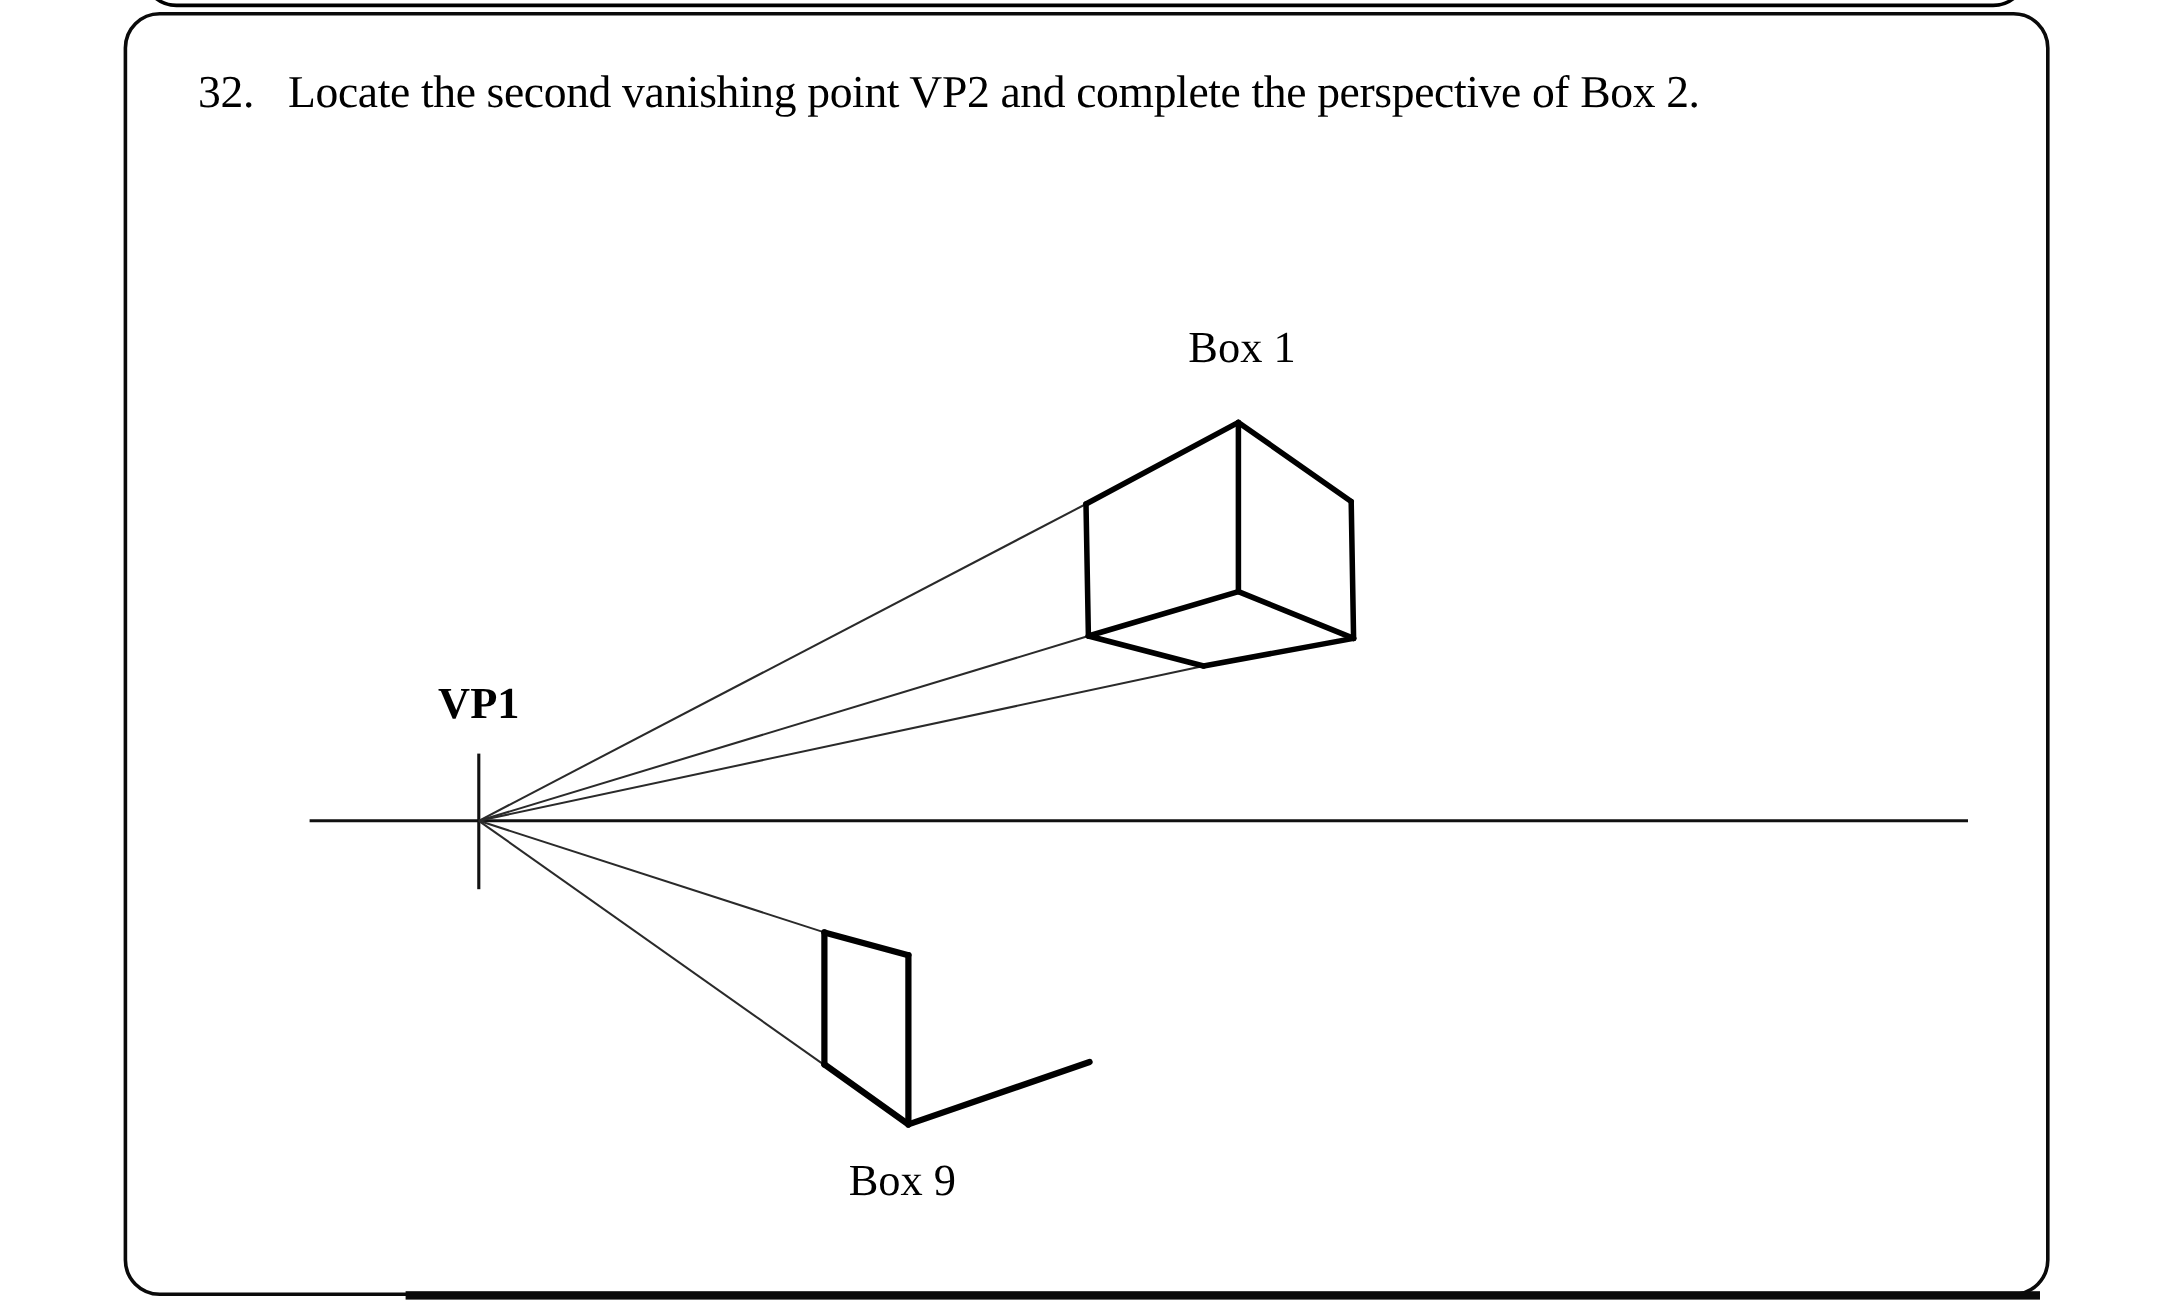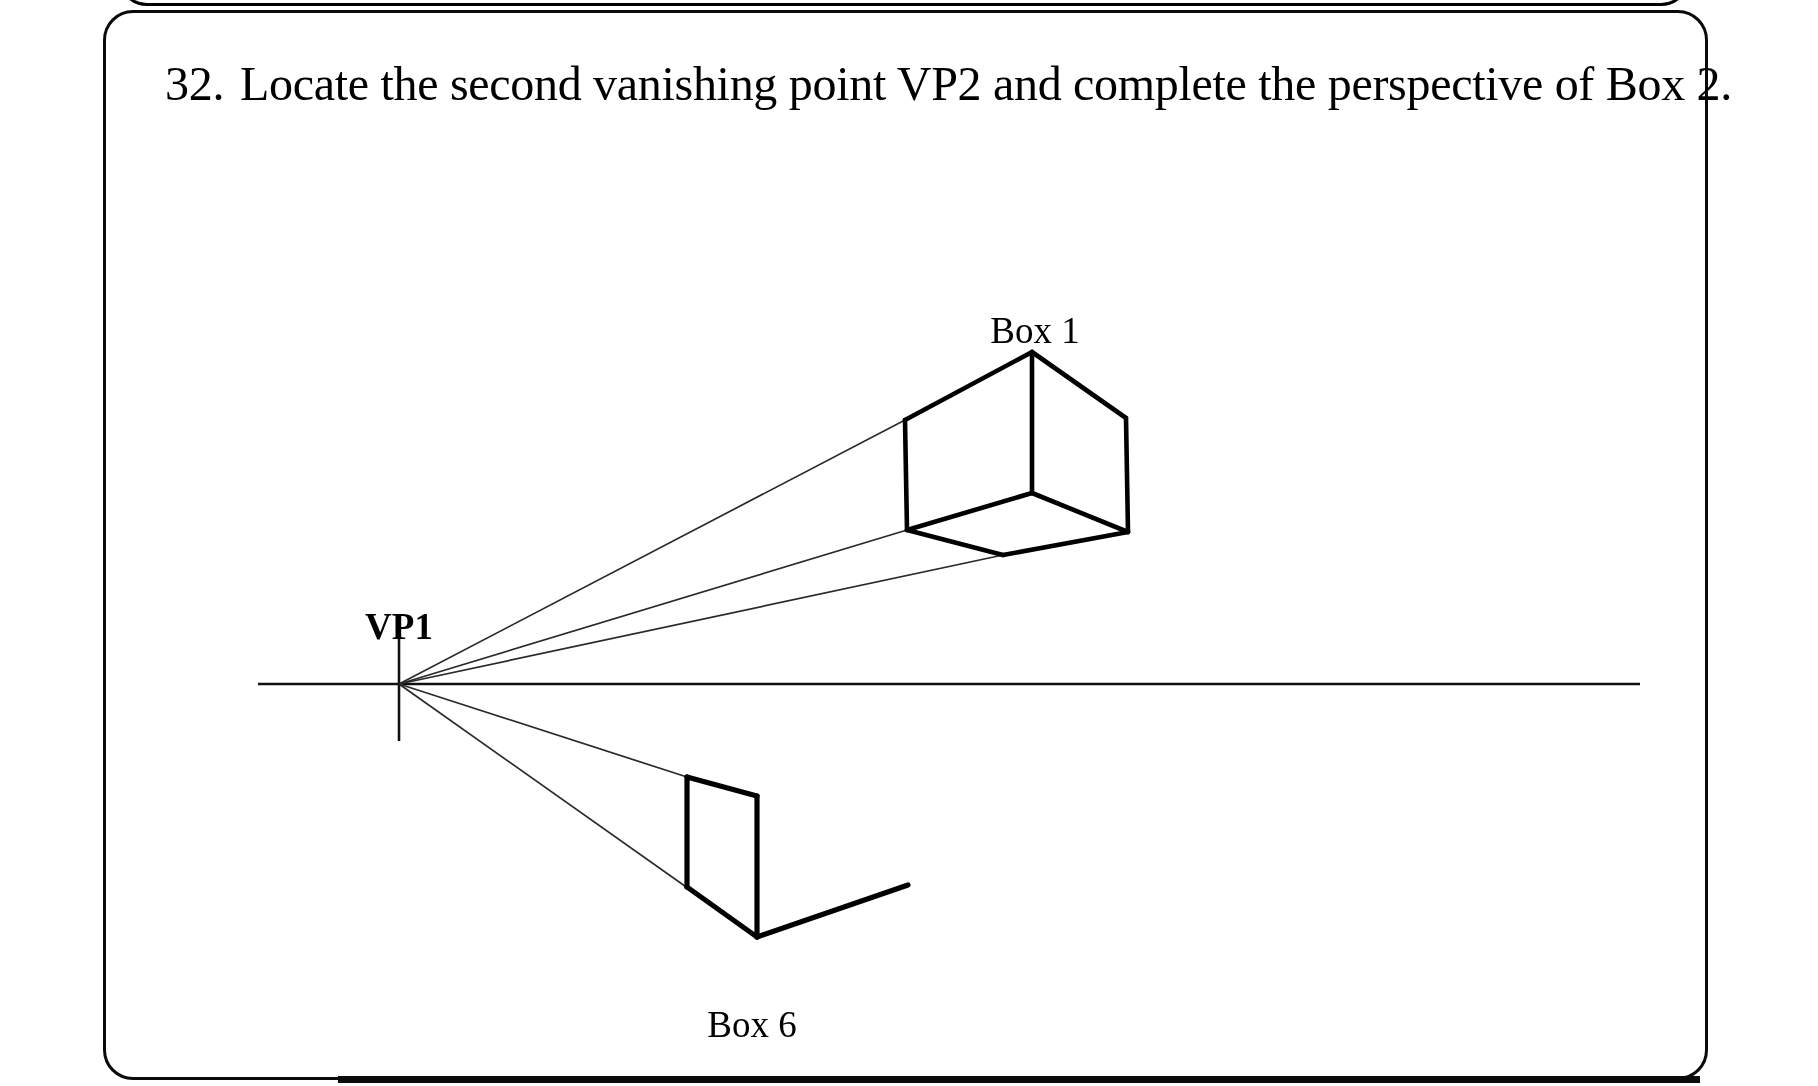--- a/index.html
+++ b/index.html
@@ -21,26 +21,26 @@
     box-sizing:border-box;border:3px solid #0a0a0a;border-radius:30px;
     background:transparent;
   }
   
   .bottom-bar{
     position:absolute;left:338px;top:1076px;width:1362px;height:7px;
     background:#0a0a0a;
   }
   .question{
     position:absolute;left:165px;top:56px;width:1400px;
-    font-size:48px;line-height:1.15;letter-spacing:-0.3px;white-space:nowrap;
+    font-size:38px;line-height:1.15;letter-spacing:-0.3px;white-space:nowrap;
   }
   .question .qnum{display:inline-block;min-width:75px;}
   .fig-label{
     position:absolute;transform:translateX(-50%);
-    font-size:37px;line-height:1;white-space:nowrap;margin-top:40px;
+    font-size:37px;line-height:1;white-space:nowrap;
   }
   svg.figure{position:absolute;left:0;top:0;width:1818px;height:1086px;}
   svg .thin{stroke:#2a2a2a;stroke-width:1.7;stroke-linecap:butt;}
   svg .ref{stroke:#111;stroke-width:2.6;stroke-linecap:butt;}
   svg .edge{stroke:#000;stroke-width:4.6;stroke-linecap:round;}
   svg .edge2{stroke:#000;stroke-width:5.2;stroke-linecap:round;}
 </style>
 </head>
 <body>
 
@@ -71,13 +71,13 @@
     <line x1="1003" y1="555" x2="1128" y2="532" class="edge"></line>
     <line x1="687" y1="777" x2="757" y2="796" class="edge2"></line>
     <line x1="687" y1="777" x2="687" y2="887" class="edge2"></line>
     <line x1="757" y1="796" x2="757" y2="937" class="edge2"></line>
     <line x1="687" y1="887" x2="757" y2="937" class="edge2"></line>
     <line x1="757" y1="937" x2="908" y2="885" class="edge2"></line>
   </svg>
 
 <div class="fig-label" style="left: 399px; top: 568px; font-weight: bold;">VP1</div>
 <div class="fig-label" style="left: 1035px; top: 272px;">Box 1</div>
-<div class="fig-label" style="left: 752px; top: 966px;">Box 6</div>
+<div class="fig-label" style="left: 752px; top: 966px;">Box 9</div>
 
 </body></html>

